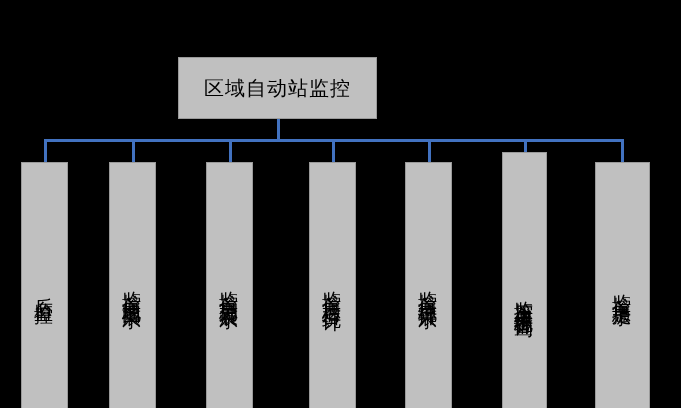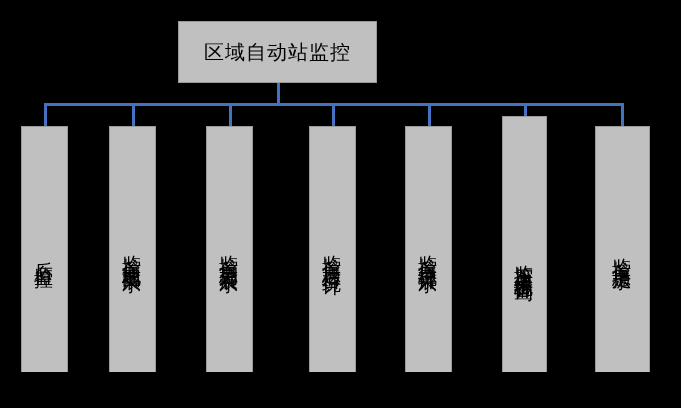--- a/index.html
+++ b/index.html
@@ -8,20 +8,21 @@
     padding: 0;
     background: #000000;
   }
   #stage {
     position: relative;
     width: 681px;
     height: 372px;
     background: #000000;
     overflow: hidden;
     font-family: "DejaVu Sans", "Liberation Sans", sans-serif;
+    margin-top: 36px;
   }
 
   
   .conn {
     position: absolute;
     background: #4272c0;
   }
   .conn.v { width: 3px; }
   .conn.h { height: 3px; }
 

